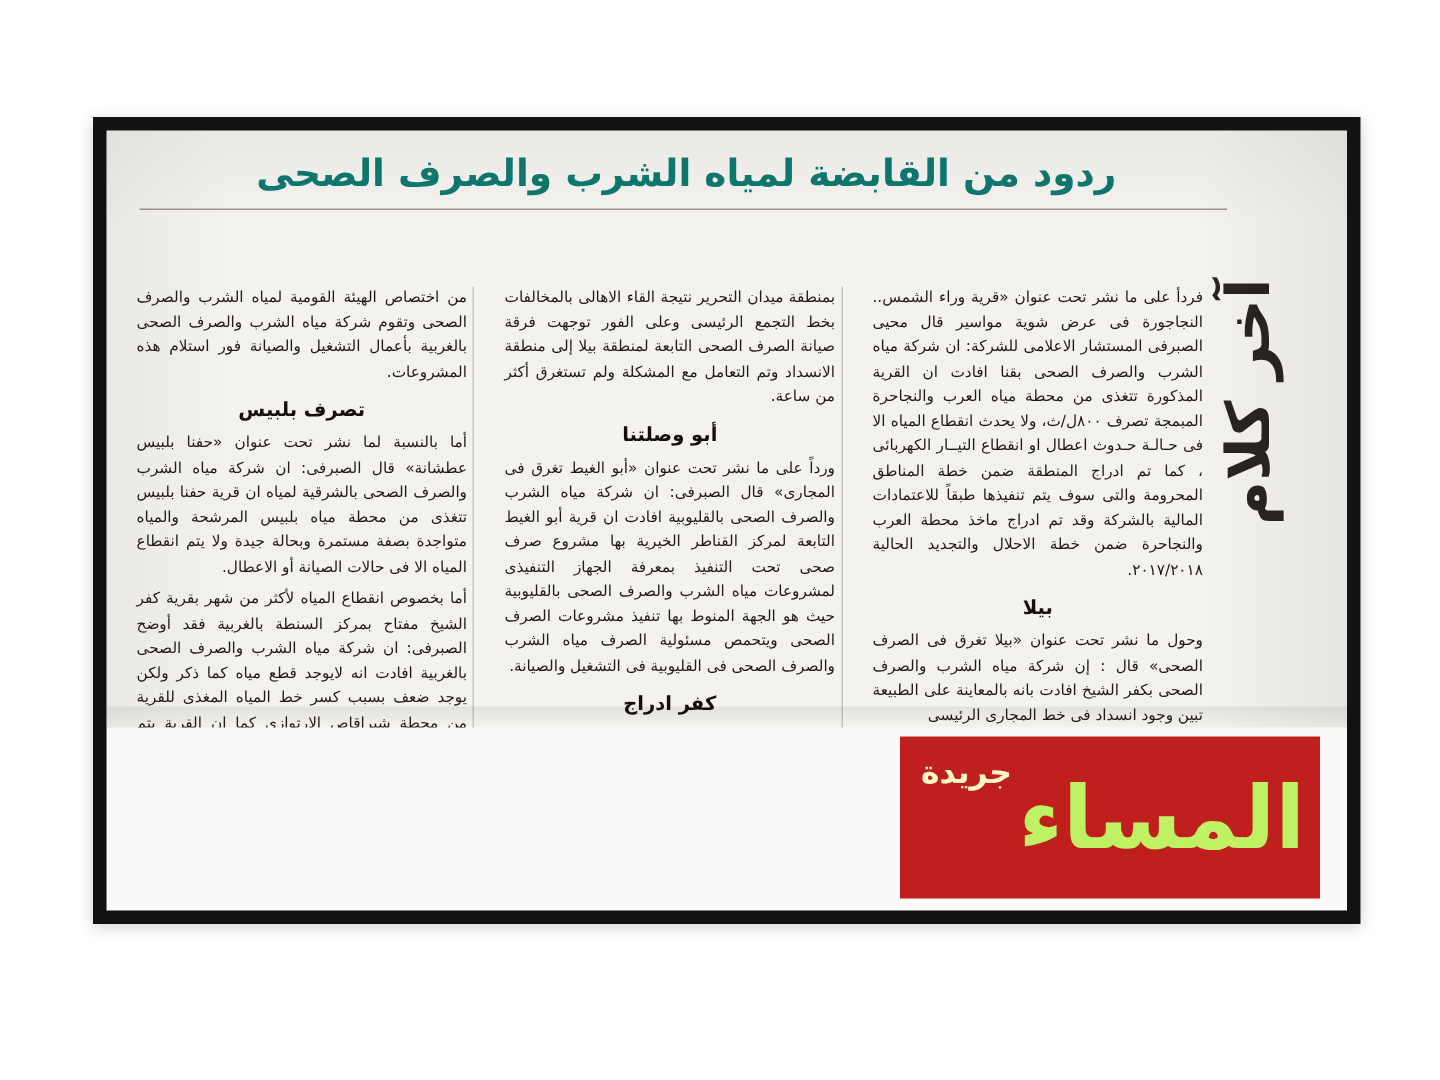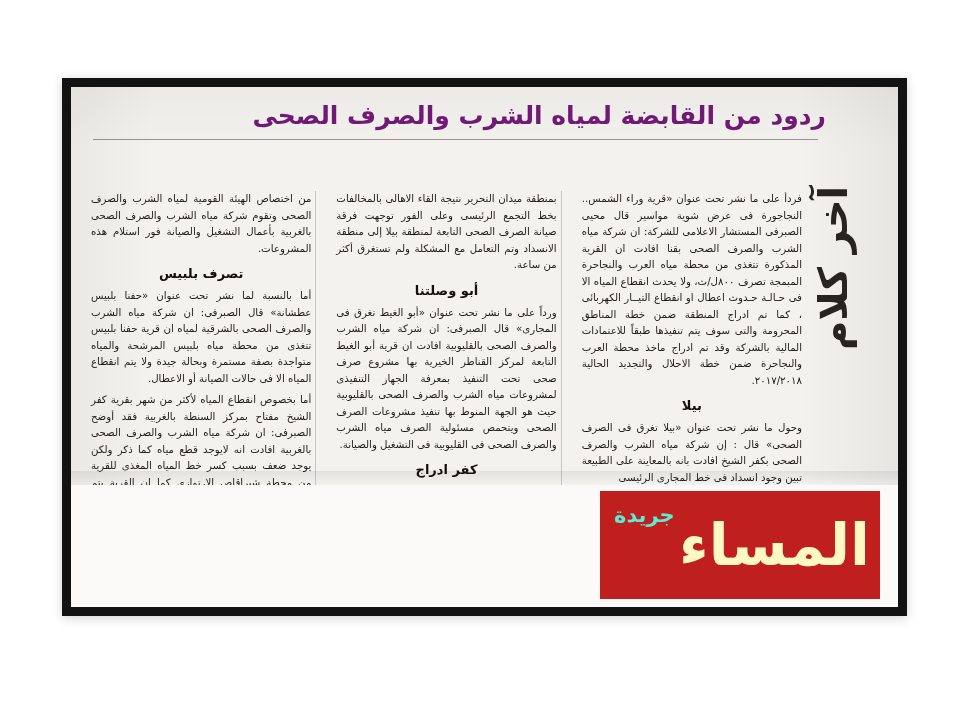--- a/index.html
+++ b/index.html
@@ -65,25 +65,26 @@
       linear-gradient(90deg, rgba(0,0,0,0.04) 0%, rgba(0,0,0,0) 10%, rgba(0,0,0,0) 88%, rgba(0,0,0,0.05) 100%);
     pointer-events: none;
   }
 
   
   .headline {
     position: absolute;
     top: 14px;
     right: 72px;
     left: 18px;
+    text-align: center;
     font-family: "DejaVu Sans", sans-serif;
     font-weight: bold;
     font-size: 25px;
     letter-spacing: -0.5px;
-    color: #701a75;
+    color: #0f766e;
     direction: rtl;
     white-space: nowrap;
   }
   .headline-rule {
     position: absolute;
     top: 52px;
     right: 80px;
     left: 22px;
     height: 1px;
     background: #4a4541;
@@ -165,32 +166,32 @@
     align-items: center;
     justify-content: flex-start;
     direction: rtl;
     padding: 0 10px;
     box-sizing: border-box;
   }
   .logo-main {
     font-family: "DejaVu Sans", sans-serif;
     font-weight: bold;
     font-size: 58px;
-    color: #fef9c3;
+    color: #bef264;
     line-height: 1;
     letter-spacing: -1px;
   }
   .logo-sub {
     position: absolute;
     top: 12px;
     left: 14px;
     font-family: "DejaVu Sans", sans-serif;
     font-weight: bold;
     font-size: 21px;
-    color: #5eead4;
+    color: #fef9c3;
   }
 
   
   .blank-band {
     position: absolute;
     left: 0;
     right: 0;
     bottom: 0;
     height: 122px;
     background: #fbfaf9;

